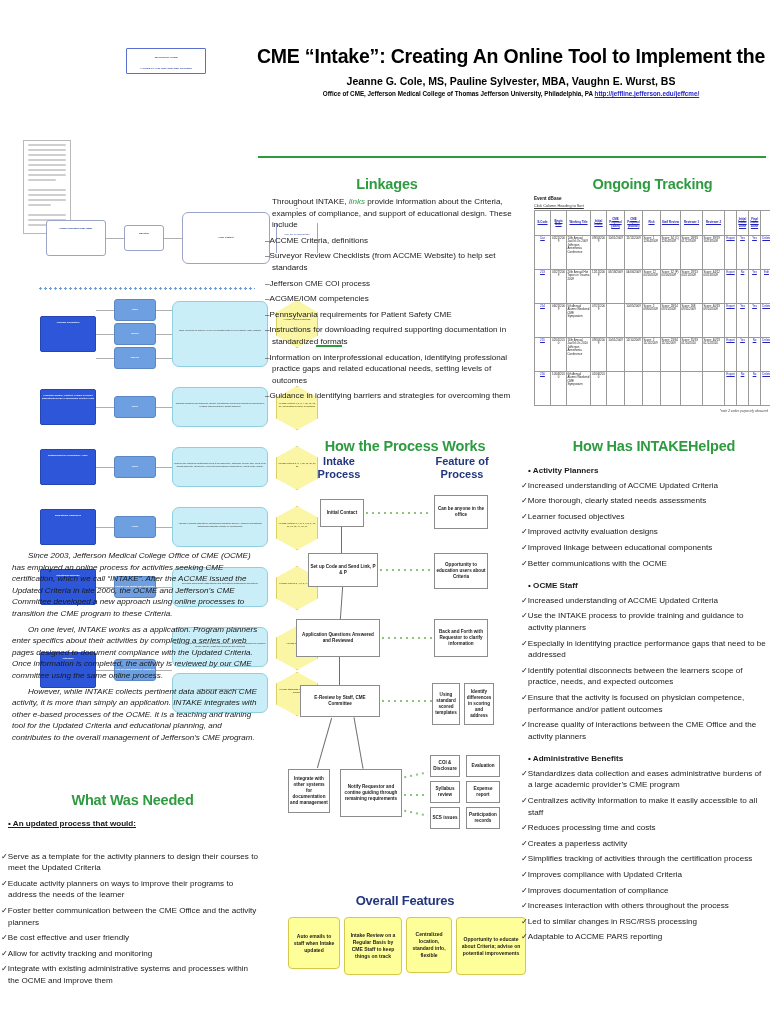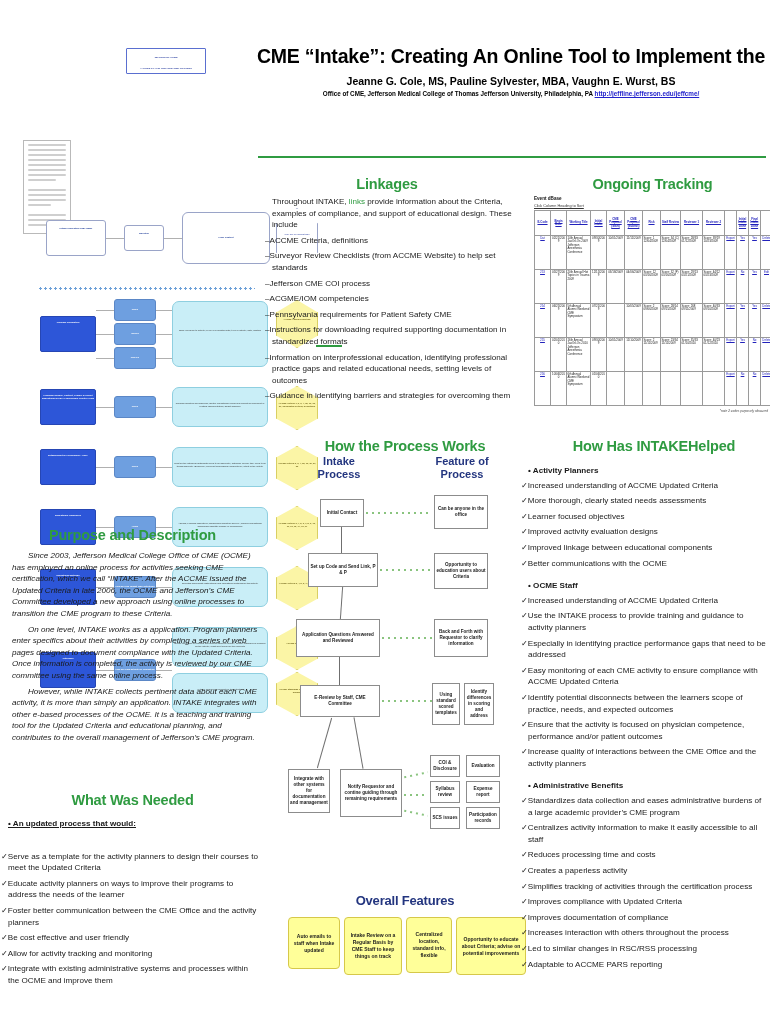--- a/index.html
+++ b/index.html
@@ -19,21 +19,21 @@
   
   .sec-h{position:absolute;font-size:14.5px;color:#2f9b41;font-weight:bold;text-align:center;letter-spacing:-0.2px;}
 
   
   .body-txt{position:absolute;font-size:8.1px;line-height:11.6px;color:#1a1a1a;}
   .body-txt p{margin:0 0 4px 0;}
   .ind1{margin-left:14px;text-indent:-7px;}
   .ind2{margin-left:22px;text-indent:-7px;}
   .para{text-indent:16px;margin-bottom:6px;font-style:italic;}
   .bold{font-weight:bold;}
-  .lnk{color:#2f9b41;}
+  .lnk{color:#2f9b41;font-style:italic;}
   .tight{margin:0;}
 
   
   .diagram{position:absolute;left:18px;top:40px;width:245px;height:485px;}
   .dg-title{position:absolute;left:108px;top:8px;width:78px;height:24px;border:1px solid #5a6fd0;
             background:#fff;border-radius:1px;}
   .dg-title span{display:block;font-size:2.5px;color:#2a3fa0;text-align:center;line-height:4px;padding-top:7px;font-weight:bold;}
   .dg-note{position:absolute;left:5px;top:100px;width:46px;height:92px;border:1px solid #b9b9b9;background:#fff;}
   .dg-note i{display:block;height:2px;background:#cfcfcf;margin:3px 4px;border-radius:1px;}
   .dbox{position:absolute;box-sizing:border-box;}
@@ -370,21 +370,20 @@
           <td class="lnkc">Export</td>
           <td class="lnkc">No</td>
           <td class="lnkc">No</td>
           <td class="lnkc">Delete</td>
         </tr>
       </tbody>
     </table>
     <div class="tbl-foot">*note 2 codes purposely obscured</div>
   </div>
 
-  <div class="sec-h" style="left:10px;top:527px;width:245px;">Purpose and Description</div>
   <div class="body-txt" style="left:12px;top:550px;width:246px;">
     <p class="para">Since 2003, Jefferson Medical College Office of CME (OCME) has employed an online process for activities seeking CME certification, which we call “INTAKE”.  After the ACCME issued the Updated Criteria in late 2006, the OCME and Jefferson’s CME Committee developed a new approach using online processes to transition the CME program to these Criteria.</p>
     <p class="para">On one level, INTAKE works as a application. Program planners enter specifics about their activities by completing a series of web pages designed to document compliance with the Updated Criteria. Once information is completed, the activity is reviewed by our CME committee using the same online process.</p>
     <p class="para">However, while INTAKE collects pertinent data about each CME activity, it is more than simply an application.   INTAKE integrates with other e-based processes of the OCME. It is a teaching and training tool for the Updated Criteria and educational planning, and contributes to the overall management of Jefferson’s CME program.</p>
   </div>
 
   <div class="sec-h" style="left:10px;top:792px;width:245px;">What Was Needed</div>
   <div class="body-txt" style="left:8px;top:818px;width:250px;">
     <p class="bold tight" style="margin-bottom:21px;text-decoration:underline;">• An updated process that would:</p>
     <p class="ind2">✓Serve as a template for the activity planners to design their courses to meet the Updated Criteria</p>
@@ -502,21 +501,20 @@
     <p class="ind1">✓More thorough, clearly stated needs assessments</p>
     <p class="ind1">✓Learner focused objectives</p>
     <p class="ind1">✓Improved activity evaluation designs</p>
     <p class="ind1">✓Improved linkage between educational components</p>
     <p class="ind1">✓Better communications with the OCME</p>
 
     <p class="bold tight" style="margin:11px 0 3px 0;">• OCME Staff</p>
     <p class="ind1">✓Increased understanding of ACCME Updated Criteria</p>
     <p class="ind1">✓Use the INTAKE process to provide training and guidance to activity planners</p>
     <p class="ind2">✓Especially in identifying practice performance gaps that need to be addressed</p>
-    <p class="ind1">✓Easy monitoring of each CME activity to ensure compliance with ACCME Updated Criteria</p>
     <p class="ind2">✓Identify potential disconnects between the learners scope of practice, needs, and expected outcomes</p>
     <p class="ind2">✓Ensure that the activity is focused on physician competence, performance and/or patient outcomes</p>
     <p class="ind1">✓Increase quality of interactions between the CME Office and the activity planners</p>
 
     <p class="bold tight" style="margin:11px 0 3px 0;">• Administrative Benefits</p>
     <p class="ind1">✓Standardizes data collection and eases administrative burdens of a large academic provider’s CME program</p>
     <p class="ind1">✓Centralizes activity information to make it easily accessible to all staff</p>
     <p class="ind2">✓Reduces processing  time and costs</p>
     <p class="ind2">✓Creates a paperless activity</p>
     <p class="ind1">✓Simplifies tracking of activities through the certification process</p>

